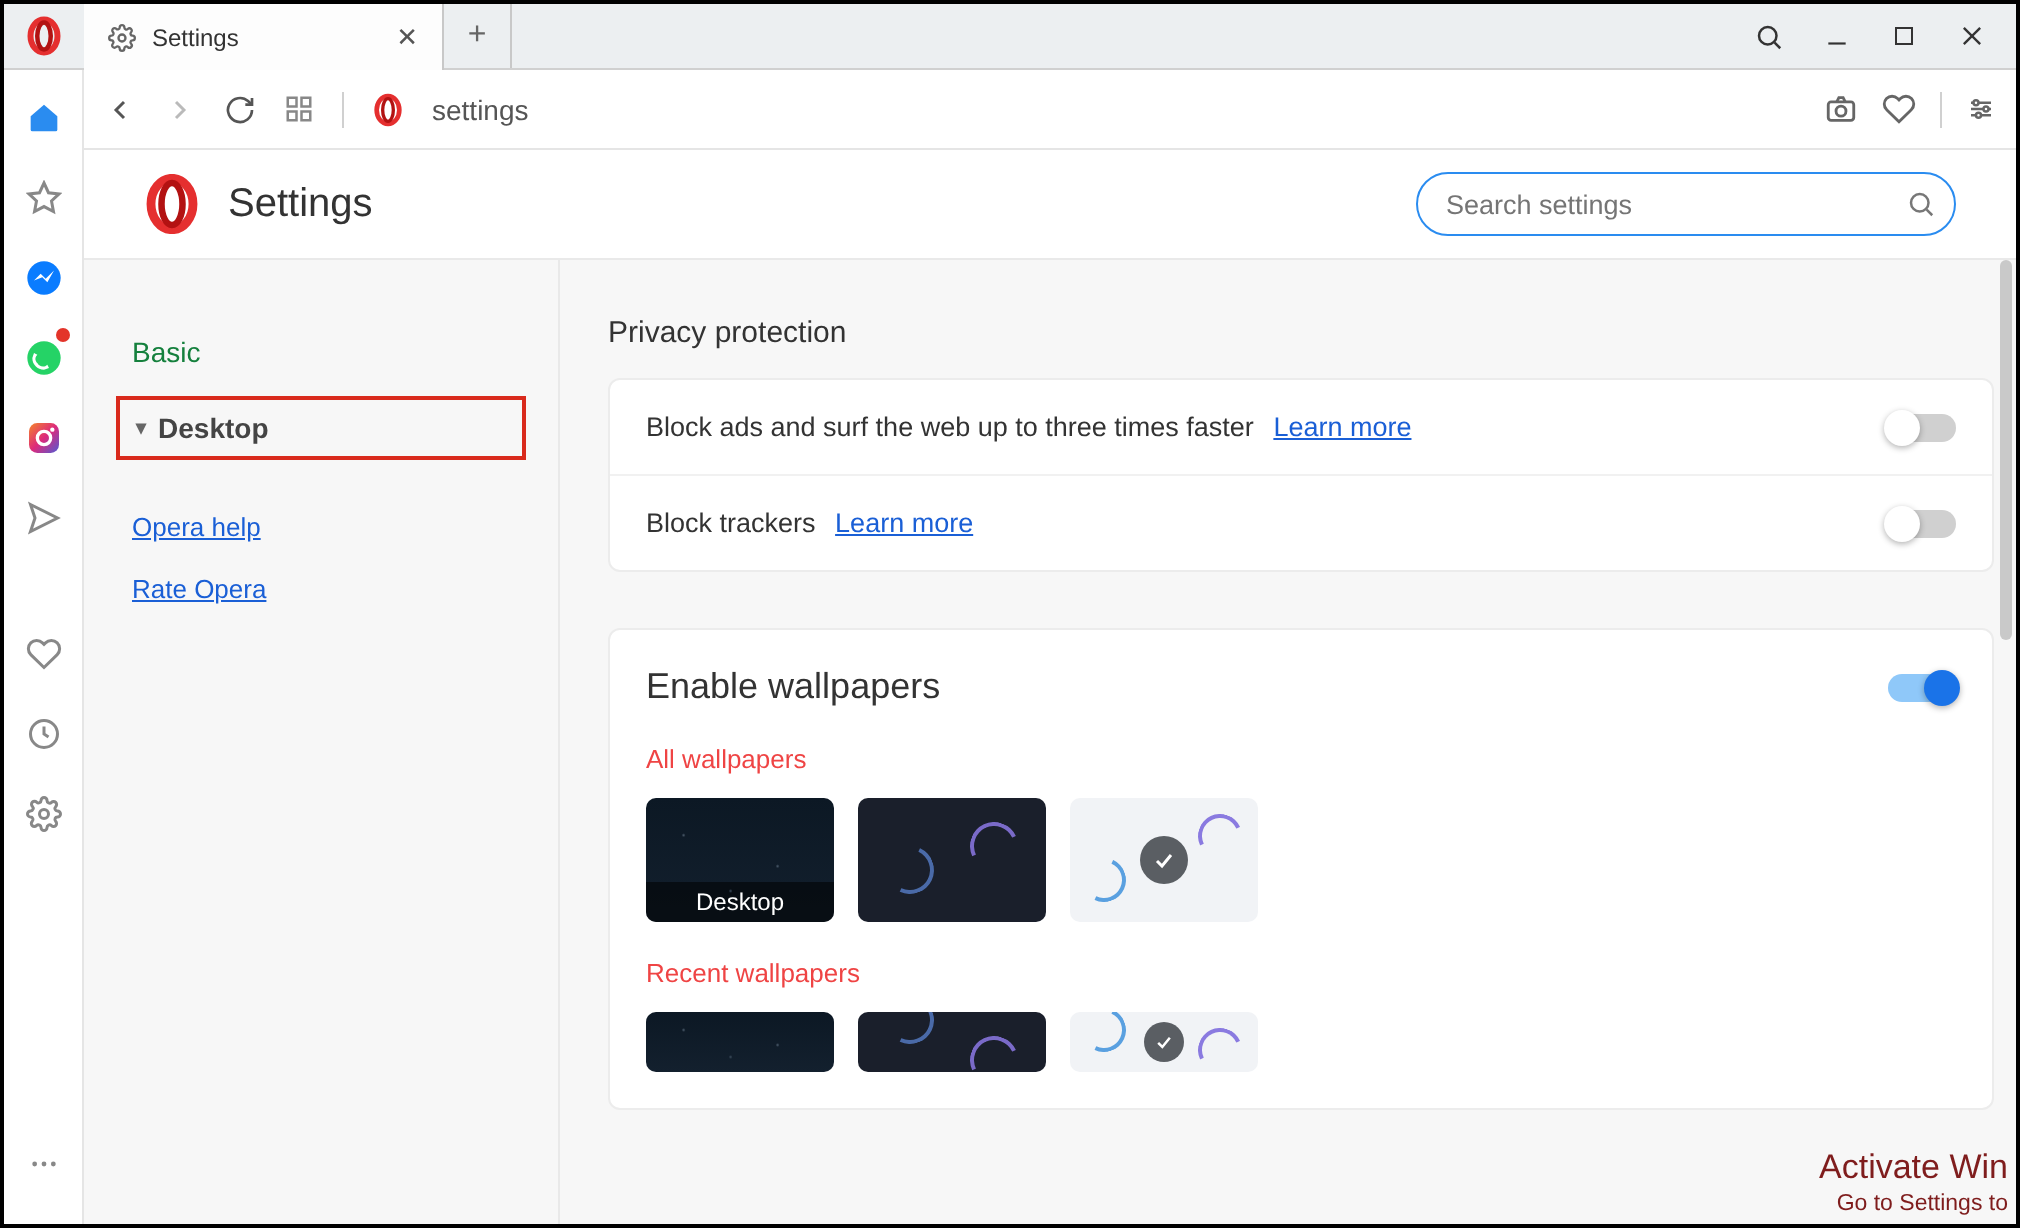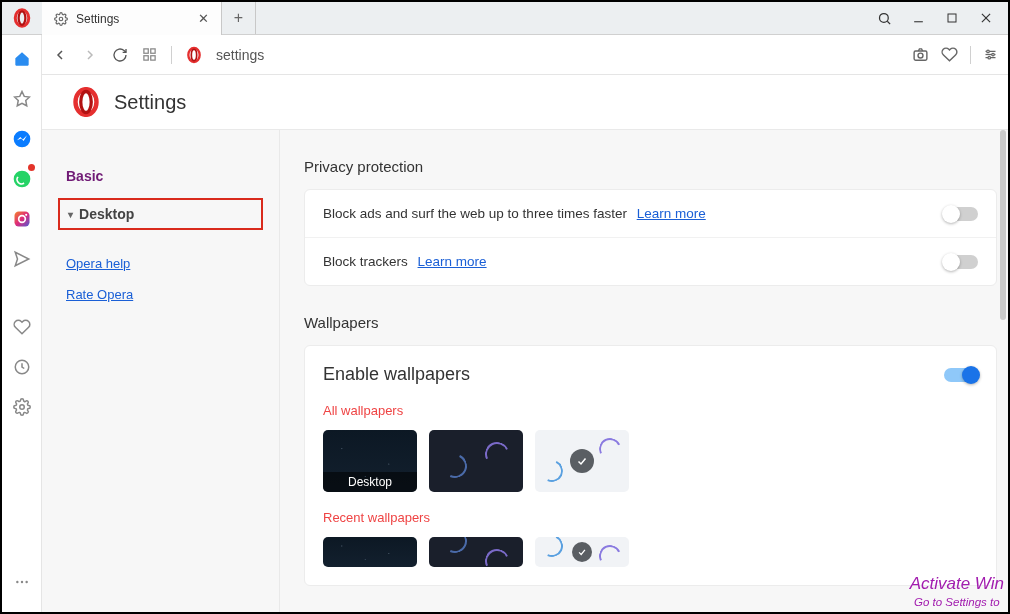--- a/index.html
+++ b/index.html
@@ -35,21 +35,21 @@
   
   .page { flex: 1; display: flex; flex-direction: column; overflow: hidden; background: #f7f7f7; }
   .page-header { height: 55px; background: #fff; border-bottom: 1px solid #e9e9e9; display: flex; align-items: center; padding: 0 30px; gap: 14px; }
   .page-title { font-size: 20px; color: #333; font-weight: 400; }
   .search-wrap { margin-left: auto; position: relative; }
   .search-input { width: 270px; height: 32px; border: 1.5px solid #2a8cf0; border-radius: 16px; padding: 0 36px 0 14px; font-size: 13.5px; outline: none; }
   .search-icon-btn { position: absolute; right: 10px; top: 50%; transform: translateY(-50%); color: #888; }
 
   .page-body { flex: 1; display: flex; overflow: hidden; position: relative; }
   .settings-sidebar { width: 238px; background: #f7f7f7; padding: 28px 16px; border-right: 1px solid #e9e9e9; }
-  .ss-item { font-size: 14px; color: #701a75; padding: 10px 8px; cursor: pointer; font-weight: 700; }
+  .ss-item { font-size: 14px; color: #15803d; padding: 10px 8px; cursor: pointer; font-weight: 400; }
   .ss-advanced { display: flex; align-items: center; gap: 6px; border: 2px solid #d92a1c; padding: 6px 8px; margin: 4px 0 18px 0; color: #444; font-weight: 600; font-size: 14px; }
   .ss-advanced .caret { font-size: 10px; color: #666; }
   .ss-link { font-size: 13px; color: #1a5fd6; text-decoration: underline; padding: 8px 8px; display: block; cursor: pointer; }
 
   .settings-content { flex: 1; overflow-y: auto; padding: 24px 11px 24px 24px; position: relative; }
   .section-title { font-size: 15px; font-weight: 500; color: #333; margin-bottom: 14px; margin-top: 4px; }
   .card { background: #fff; border: 1px solid #ececec; border-radius: 6px; margin-bottom: 28px; }
   .card-row { padding: 16px 18px; display: flex; align-items: center; border-bottom: 1px solid #f1f1f1; }
   .card-row:last-child { border-bottom: none; justify-content: space-between; }
   .card-row-text { font-size: 13.5px; color: #333; }
@@ -75,21 +75,21 @@
   .thumb.dark2::before { content:''; position:absolute; left: 14px; bottom: 14px; width:20px; height:20px; border:2px solid #4a6aa8; border-top-color: transparent; border-left-color:transparent; border-radius:50%; transform: rotate(-20deg);}
   .thumb.dark2::after  { content:''; position:absolute; right: 14px; top: 12px; width:20px; height:20px; border:2px solid #7a6ac8; border-bottom-color: transparent; border-right-color:transparent; border-radius:50%; transform: rotate(20deg);}
   .thumb.light { background: #f1f3f6; }
   .thumb.light::before { content:''; position:absolute; left: 6px; bottom: 10px; width:18px; height:18px; border:2px solid #5aa0e0; border-top-color: transparent; border-left-color:transparent; border-radius:50%; transform: rotate(-20deg);}
   .thumb.light::after  { content:''; position:absolute; right: 8px; top: 8px; width:18px; height:18px; border:2px solid #8a7ae0; border-bottom-color: transparent; border-right-color:transparent; border-radius:50%; transform: rotate(20deg);}
   .thumb .badge { position: absolute; left: 50%; top: 50%; transform: translate(-50%,-50%); width: 24px; height: 24px; border-radius: 50%; background: #5a5e63; display: flex; align-items: center; justify-content: center; color: #fff; }
   .thumb .label { position: absolute; left: 0; right: 0; bottom: 0; background: rgba(0,0,0,.55); color: #fff; font-size: 12px; text-align: center; padding: 3px 0; }
 
   .scrollbar-faux { position: absolute; right: 2px; top: 0; width: 6px; height: 190px; background: #c9c9c9; border-radius: 3px; }
 
-  .watermark { position: absolute; right: 4px; bottom: 4px; text-align: center; color: #a21caf; font-size: 17px; pointer-events: none; font-style: italic; }
+  .watermark { position: absolute; right: 4px; bottom: 4px; text-align: right; color: #7f1d1d; font-size: 17px; pointer-events: none; }
   .watermark .sub { font-size: 11.5px; margin-top: 2px; }
 
   
   svg { display: block; }
 </style>
 </head>
 <body>
 
 <div class="titlebar">
   <div class="opera-logo-top">
@@ -274,20 +274,29 @@
 
     <div class="page">
       <div class="page-header">
         <span>
             <svg width="28" height="30" viewBox="0 0 24 24">
               <ellipse cx="12" cy="12" rx="9" ry="11" fill="none" stroke="#e52f2f" stroke-width="3.8"></ellipse>
               <ellipse cx="12" cy="12" rx="4.5" ry="9" fill="none" stroke="#b31212" stroke-width="2.8"></ellipse>
             </svg>
           </span>
         <span class="page-title">Settings</span>
+        <div class="search-wrap">
+          <input class="search-input" placeholder="Search settings" style="">
+          <span class="search-icon-btn">
+              <svg width="15" height="15" viewBox="0 0 24 24" fill="none" stroke="#777" stroke-width="2">
+                <circle cx="11" cy="11" r="7"></circle>
+                <line x1="21" y1="21" x2="16.5" y2="16.5"></line>
+              </svg>
+            </span>
+        </div>
       </div>
 
       <div class="page-body">
         <div class="settings-sidebar">
           <div class="ss-item">Basic</div>
           <div class="ss-advanced">
             <span class="caret">▾</span>
             <span>Desktop</span>
           </div>
           <a class="ss-link">Opera help</a>
@@ -312,21 +321,20 @@
               <span class="card-row-text">
                 <span>Block trackers</span>
                 <a href="#">Learn more</a>
               </span>
               <div class="toggle">
                   <div class="knob"></div>
                 </div>
             </div>
           </div>
 
-          <div class="section-title">Wallpapers</div>
           <div class="wallpaper-card">
             <div class="wp-row">
               <span class="wp-label">Enable wallpapers</span>
               <div class="toggle on" style="margin-left:auto">
                   <div class="knob"></div>
                 </div>
             </div>
             <div class="wp-sub">All wallpapers</div>
             <div class="thumbs">
               <div class="thumb dark1">

